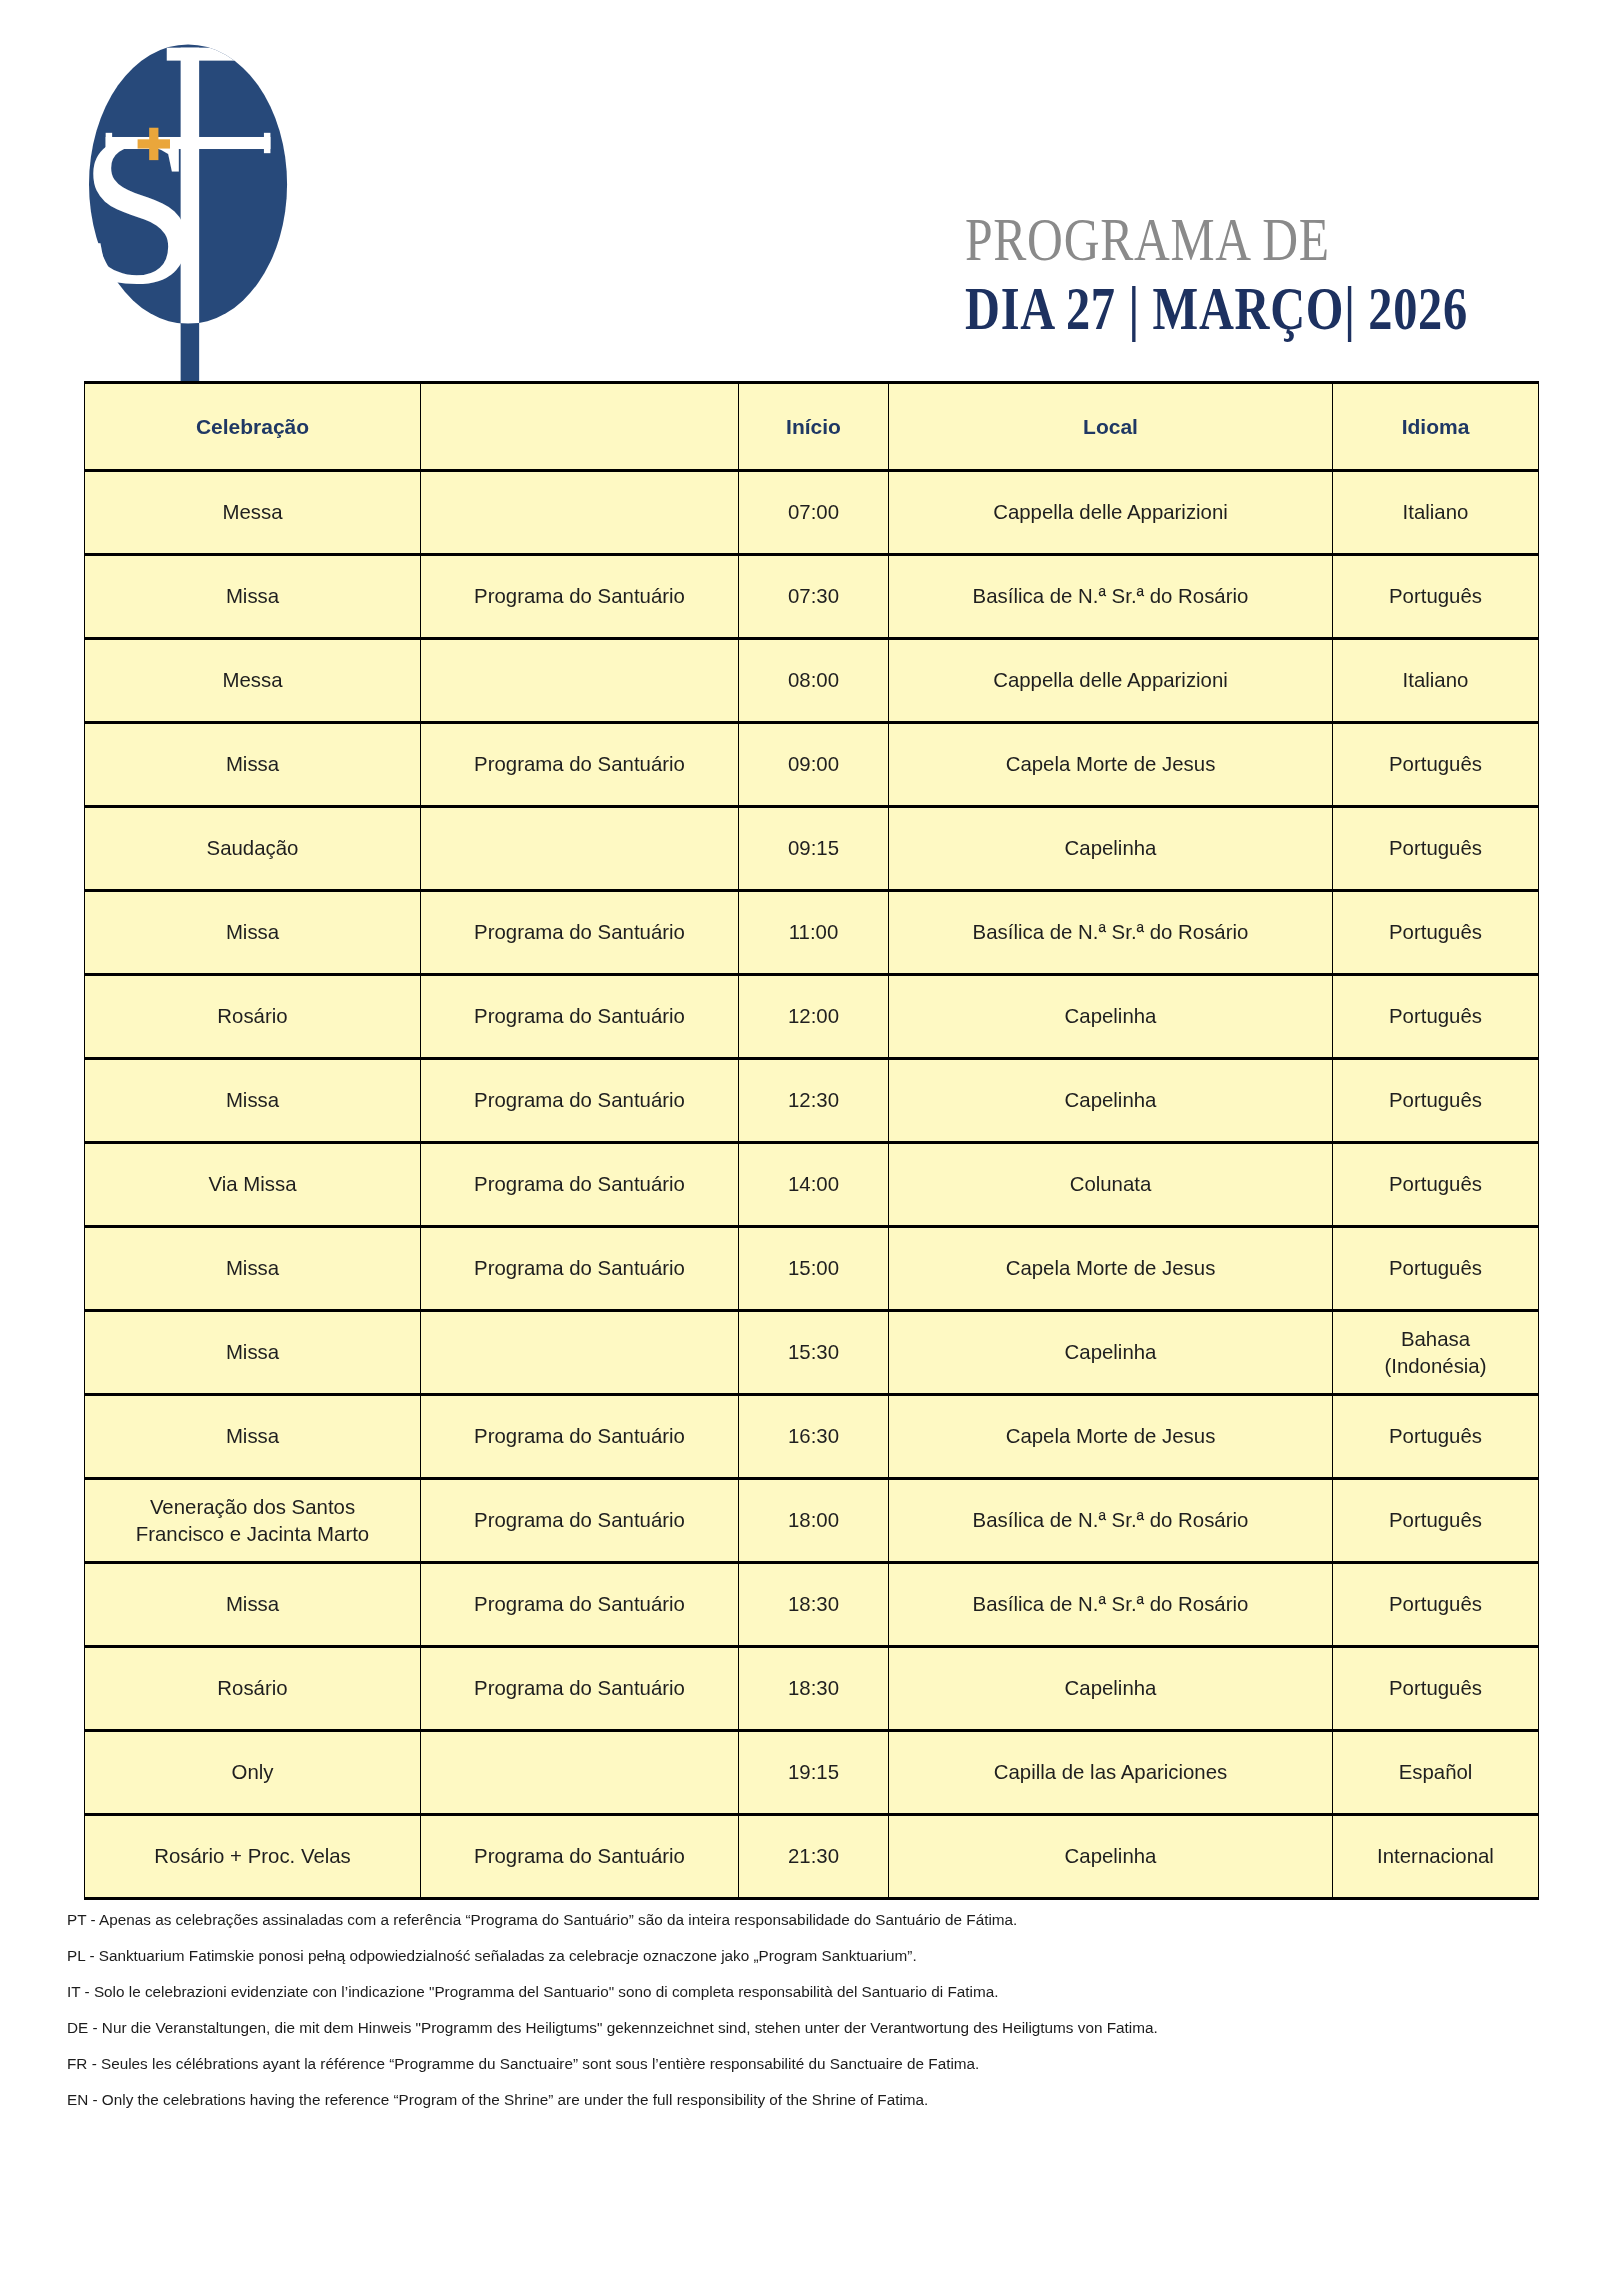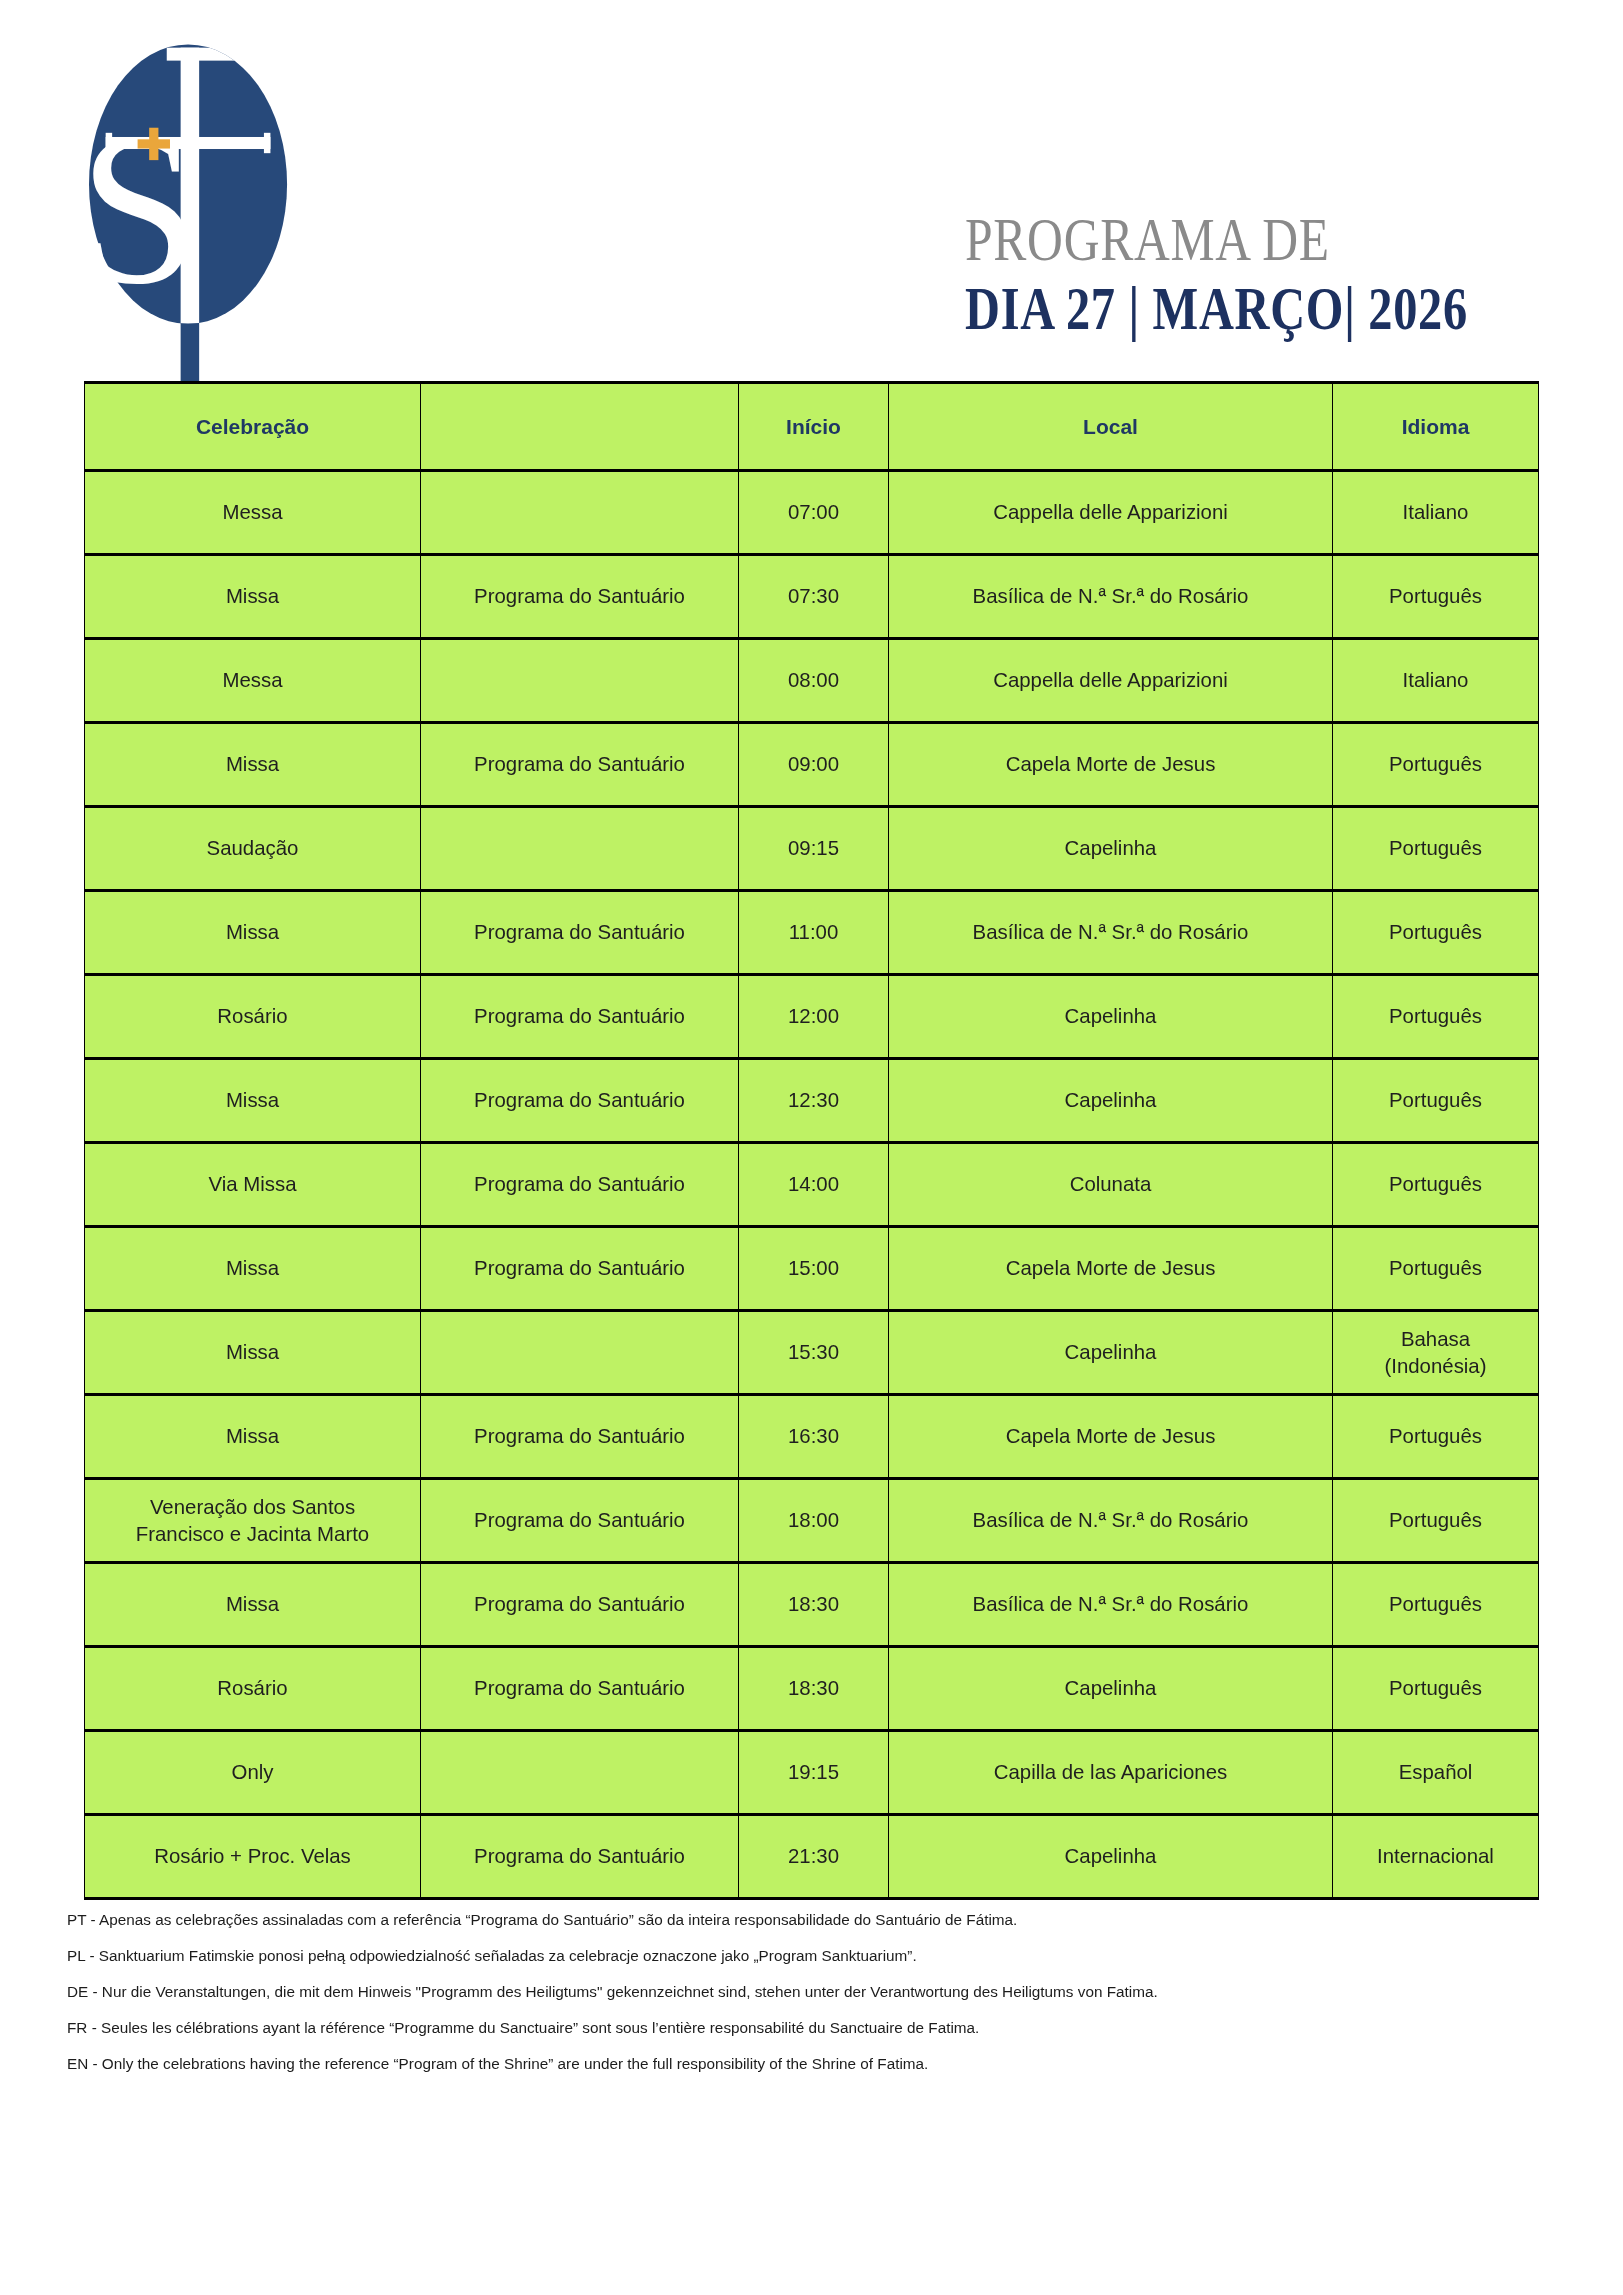--- a/index.html
+++ b/index.html
@@ -26,21 +26,21 @@
     letter-spacing:0.9px;white-space:nowrap;transform:scaleX(.80);transform-origin:left top;
   }
   .title-line2{
     position:absolute;left:965px;top:273px;
     font-family:"Liberation Serif",serif;font-size:62px;font-weight:bold;color:#1D3160;
     letter-spacing:0.9px;white-space:nowrap;transform:scaleX(.78);transform-origin:left top;
   }
   
   .program-table{
     position:absolute;left:84px;top:381px;width:1455px;
-    border-collapse:collapse;table-layout:fixed;background:#bef264;
+    border-collapse:collapse;table-layout:fixed;background:#fef9c3;
   }
   .program-table td,.program-table th{
     border-left:1.9px solid #000;border-right:1.9px solid #000;
     border-top:3.7px solid #000;border-bottom:3.7px solid #000;
     text-align:center;vertical-align:middle;
     font-size:20.4px;color:#1f1f1f;font-weight:normal;
     white-space:pre-line;line-height:1.3;padding:0 4.6px;box-sizing:border-box;
   }
   .program-table thead th{
     font-size:21px;font-weight:bold;color:#1F3864;height:88px;
@@ -229,19 +229,20 @@
           <td>21:30</td>
           <td>Capelinha</td>
           <td>Internacional</td>
         </tr>
       </tbody>
   </table>
 
   <div class="footnotes">
     <div class="footnote-line">PT - Apenas as celebrações assinaladas com a referência “Programa do Santuário” são da inteira responsabilidade do Santuário de Fátima.</div>
     <div class="footnote-line">PL - Sanktuarium Fatimskie ponosi pełną odpowiedzialność señaladas za celebracje oznaczone jako „Program Sanktuarium”.</div>
+    <div class="footnote-line">IT - Solo le celebrazioni evidenziate con l’indicazione "Programma del Santuario" sono di completa responsabilità del Santuario di Fatima.</div>
     <div class="footnote-line">DE - Nur die Veranstaltungen, die mit dem Hinweis "Programm des Heiligtums" gekennzeichnet sind, stehen unter der Verantwortung des Heiligtums von Fatima.</div>
     <div class="footnote-line">FR - Seules les célébrations ayant la référence “Programme du Sanctuaire” sont sous l’entière responsabilité du Sanctuaire de Fatima.</div>
     <div class="footnote-line">EN - Only the celebrations having the reference “Program of the Shrine” are under the full responsibility of the Shrine of Fatima.</div>
   </div>
 
 </div>
 
 
 </body></html>

